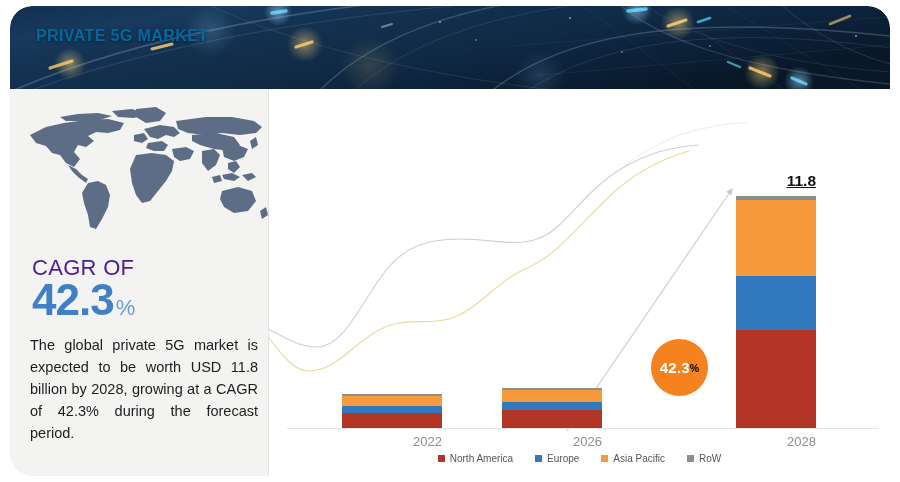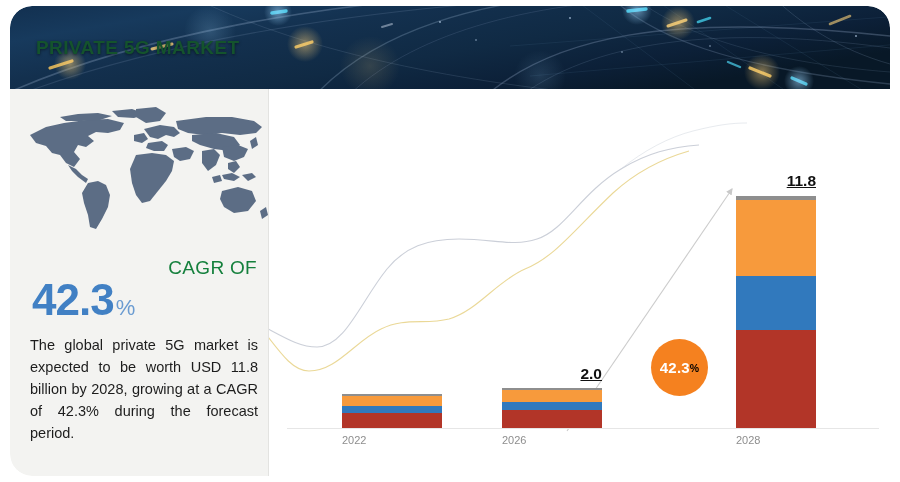--- a/index.html
+++ b/index.html
@@ -11,59 +11,59 @@
   
   .card{position:absolute;left:10px;top:6px;width:880px;height:470px;
         border-radius:22px;overflow:hidden;background:#ffffff;}
 
   
   .header{position:absolute;left:0;top:0;width:880px;height:83px;
           border-radius:22px 22px 0 0;overflow:hidden;
           background:linear-gradient(100deg,#12283f 0%,#16304c 22%,#173css 30%,#142b45 48%,#0e2239 70%,#0b1c30 100%);}
   .header-bg{position:absolute;inset:0;}
   .header-text{position:absolute;left:26px;top:16px;z-index:5;}
-  .h-title{color:#14532d;font-size:19px;font-weight:bold;letter-spacing:.4px;
-           line-height:27px;text-shadow:0 1px 3px rgba(0,0,0,.5);margin-top:12px;}
+  .h-title{color:#0369a1;font-size:16px;font-weight:bold;letter-spacing:.4px;
+           line-height:27px;text-shadow:0 1px 3px rgba(0,0,0,.5);}
   .h-sub{color:#f2f4f6;font-size:17px;font-weight:bold;letter-spacing:.2px;
          line-height:21px;margin-top:1px;text-shadow:0 1px 3px rgba(0,0,0,.5);}
 
   
   .body-wrap{position:absolute;left:0;top:83px;width:880px;height:387px;
              border-radius:0 0 22px 22px;overflow:hidden;background:#ffffff;}
   .left-panel{position:absolute;left:0;top:0;width:258px;height:387px;
               background:#f3f3f1;}
   .divider{position:absolute;left:258px;top:0;width:1px;height:387px;
            background:#e3e3e1;}
   .right-panel{position:absolute;left:259px;top:0;width:621px;height:387px;
                background:#ffffff;}
 
   
   .map{position:absolute;left:6px;top:14px;width:252px;height:140px;}
 
   
   .cagr-block{position:absolute;left:22px;top:168px;width:225px;}
-  .cagr-label{color:#15803d;font-size:19px;font-weight:normal;letter-spacing:.3px;
-              line-height:22px;text-align:right;}
+  .cagr-label{color:#4c1d95;font-size:22px;font-weight:normal;letter-spacing:.3px;
+              line-height:22px;}
   .cagr-row{display:flex;align-items:baseline;margin-top:-3px;}
   .cagr-value{color:#4180c4;font-size:44px;font-weight:bold;letter-spacing:-1px;
               line-height:48px;}
   .cagr-pct{color:#6a9bd1;font-size:22px;font-weight:normal;margin-left:2px;}
   .cagr-desc{position:absolute;left:20px;top:245px;width:228px;
              color:#1d1d1d;font-size:14.5px;line-height:22px;text-align:justify;}
 
   
   .chart{position:absolute;left:0;top:0;width:621px;height:387px;}
   .axis{position:absolute;left:18px;top:339px;width:592px;height:1px;
         background:#e6e6e6;}
   .bar{position:absolute;bottom:48px;width:0;}
   .seg{width:100%;}
   .bar-label{position:absolute;text-align:right;color:#111111;
              font-size:15.5px;font-weight:bold;text-decoration:underline;}
-  .tick{position:absolute;top:345px;text-align:left;color:#8e8e8e;
-        font-size:11px;}
+  .tick{position:absolute;top:345px;text-align:right;color:#8e8e8e;
+        font-size:13px;}
 
   
   .bubble{position:absolute;border-radius:50%;background:#f57f17;
           display:flex;align-items:center;justify-content:center;
           background:#f5811f;}
   .bubble-text{color:#ffffff;font-size:15px;font-weight:bold;letter-spacing:.2px;}
   .bubble-pct{font-size:10.5px;font-weight:bold;}
 
   
   .legend{position:absolute;left:0;top:364px;width:621px;
@@ -256,35 +256,52 @@
               <div class="seg" style="height: 15.3524px; background: rgb(178, 53, 40);"></div>
             </div>
         <div class="tick" style="left:73px;width:100px;">2022</div>
 
         <div class="bar" id="bar-1" style="left:233px;width:100px;">
               <div class="seg" style="height: 2px; background: rgb(142, 142, 142);"></div>
               <div class="seg" style="height: 12.4px; background: rgb(247, 154, 60);"></div>
               <div class="seg" style="height: 7.87302px; background: rgb(49, 121, 189);"></div>
               <div class="seg" style="height: 18.1079px; background: rgb(178, 53, 40);"></div>
             </div>
-        <div class="bar-label" id="lab-1" style="left: 233px; width: 100px; top: 275.635px;">2.0</div>
         <div class="tick" style="left:233px;width:100px;">2026</div>
 
         <div class="bar" id="bar-2" style="left:467px;width:80px;">
               <div class="seg" style="height: 3.93651px; background: rgb(142, 142, 142);"></div>
               <div class="seg" style="height: 76.7619px; background: rgb(247, 154, 60);"></div>
               <div class="seg" style="height: 53.1429px; background: rgb(49, 121, 189);"></div>
               <div class="seg" style="height: 98.4127px; background: rgb(178, 53, 40);"></div>
             </div>
         <div class="bar-label" id="lab-2" style="left: 467px; width: 80px; top: 82.746px;">11.8</div>
         <div class="tick" style="left:467px;width:80px;">2028</div>
 
         <div class="bubble" style="left:382px;top:250px;width:57px;height:57px;">
           <span class="bubble-text">42.3</span>
               <span class="bubble-pct">%</span>
         </div>
 
+        <div class="legend">
+          <div class="legend-item">
+            <span class="legend-marker" style="background:#b23528"></span>
+            <span class="legend-text">North America</span>
+          </div>
+          <div class="legend-item">
+            <span class="legend-marker" style="background:#3179bd"></span>
+            <span class="legend-text">Europe</span>
+          </div>
+          <div class="legend-item">
+            <span class="legend-marker" style="background:#f79a3c"></span>
+            <span class="legend-text">Asia Pacific</span>
+          </div>
+          <div class="legend-item">
+            <span class="legend-marker" style="background:#8e8e8e"></span>
+            <span class="legend-text">RoW</span>
+          </div>
+        </div>
 
       </div>
     </div>
   </div>
  </div>
 </div>
 
 </body></html>

